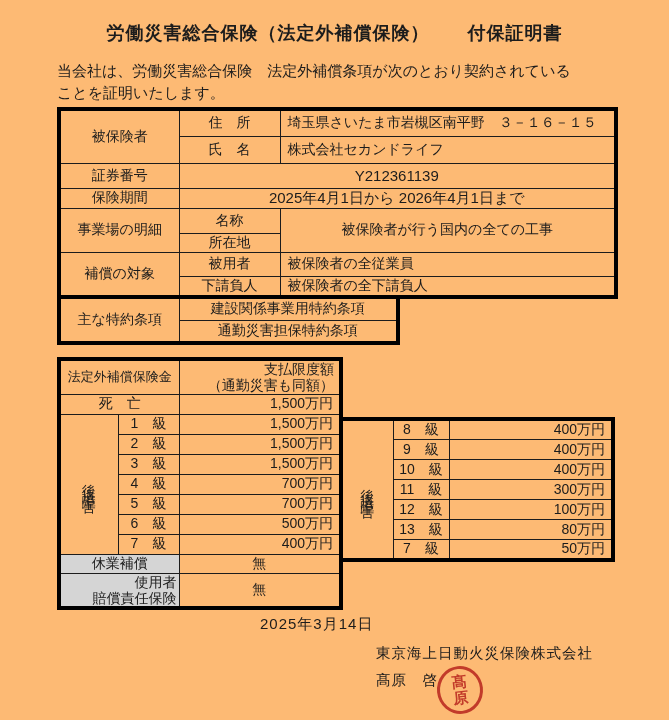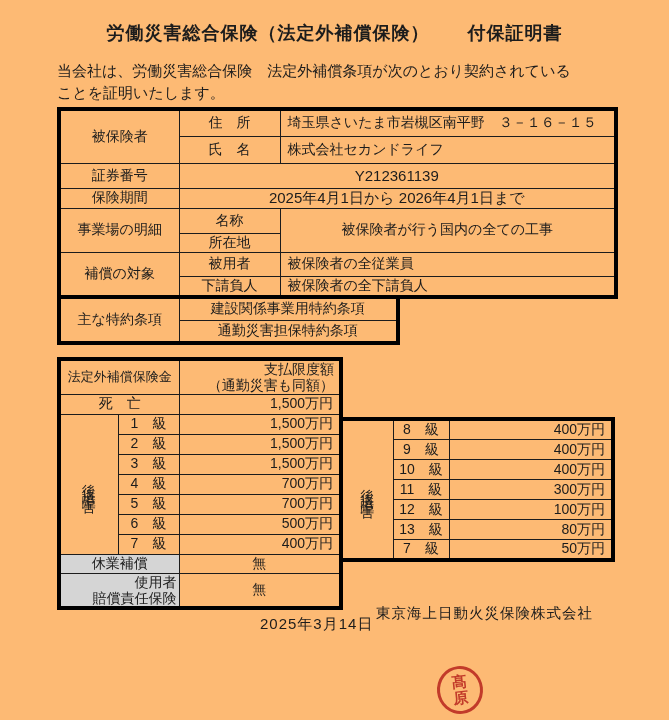--- a/index.html
+++ b/index.html
@@ -26,21 +26,21 @@
   td.tight { font-size:13px; padding:0 1px; text-align:center; }
   td.gray { background:#d5d5d5; }
   td.vcell { text-align:center; padding:0; }
   td.vcell span {
     display:inline-block; writing-mode:vertical-rl; text-orientation:upright;
     letter-spacing:5px; line-height:1; font-size:14px;
   }
   .two-line div { line-height:16px; text-align:right; }
   .big { font-size:15px; }
   .date-line { position:absolute; left:260px; top:615px; font-size:15px; letter-spacing:1px; }
-  .sig { position:absolute; left:376px; top:600px; font-size:14.5px; }
+  .sig { position:absolute; left:376px; top:640px; font-size:14.5px; }
   .sig div { height:27px; line-height:27px; letter-spacing:1px; }
   .seal {
     position:absolute; left:437px; top:666px; width:40px; height:42px;
     border:3px solid #c23b2a; border-radius:50%;
     color:#c23b2a; display:flex; flex-direction:column;
     align-items:center; justify-content:center;
     font-size:15px; font-weight:bold; line-height:16px;
     transform:rotate(-6deg); background:rgba(255,255,255,0);
   }
 </style>
@@ -213,20 +213,21 @@
       <td class="c">7　級</td>
       <td class="r">50万円</td>
     </tr>
   </tbody>
     </table>
 
   <div class="date-line">2025年3月14日</div>
 
   <div class="sig">
     <div>東京海上日動火災保険株式会社</div>
+    <div>髙原　啓</div>
   </div>
 
   <div class="seal">
     <span>髙</span>
     <span>原</span>
   </div>
 
 </div>
 
 </body></html>

